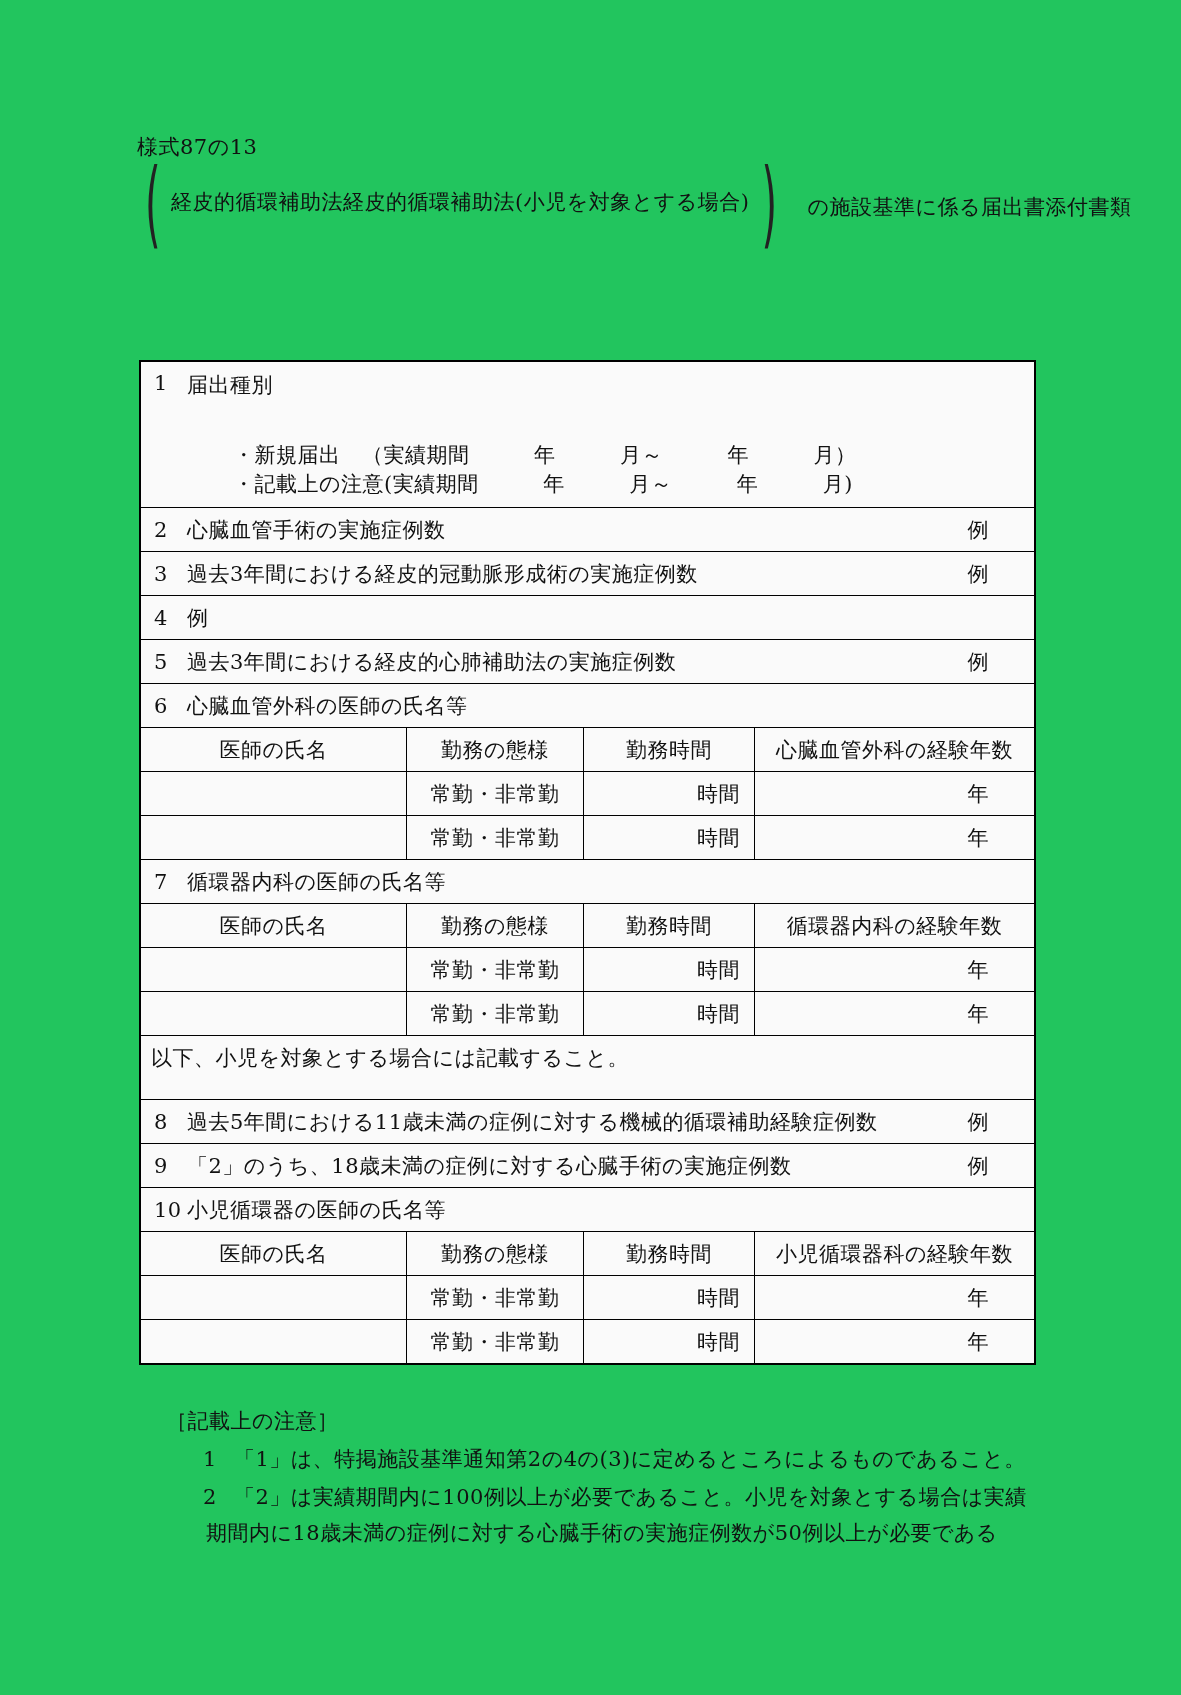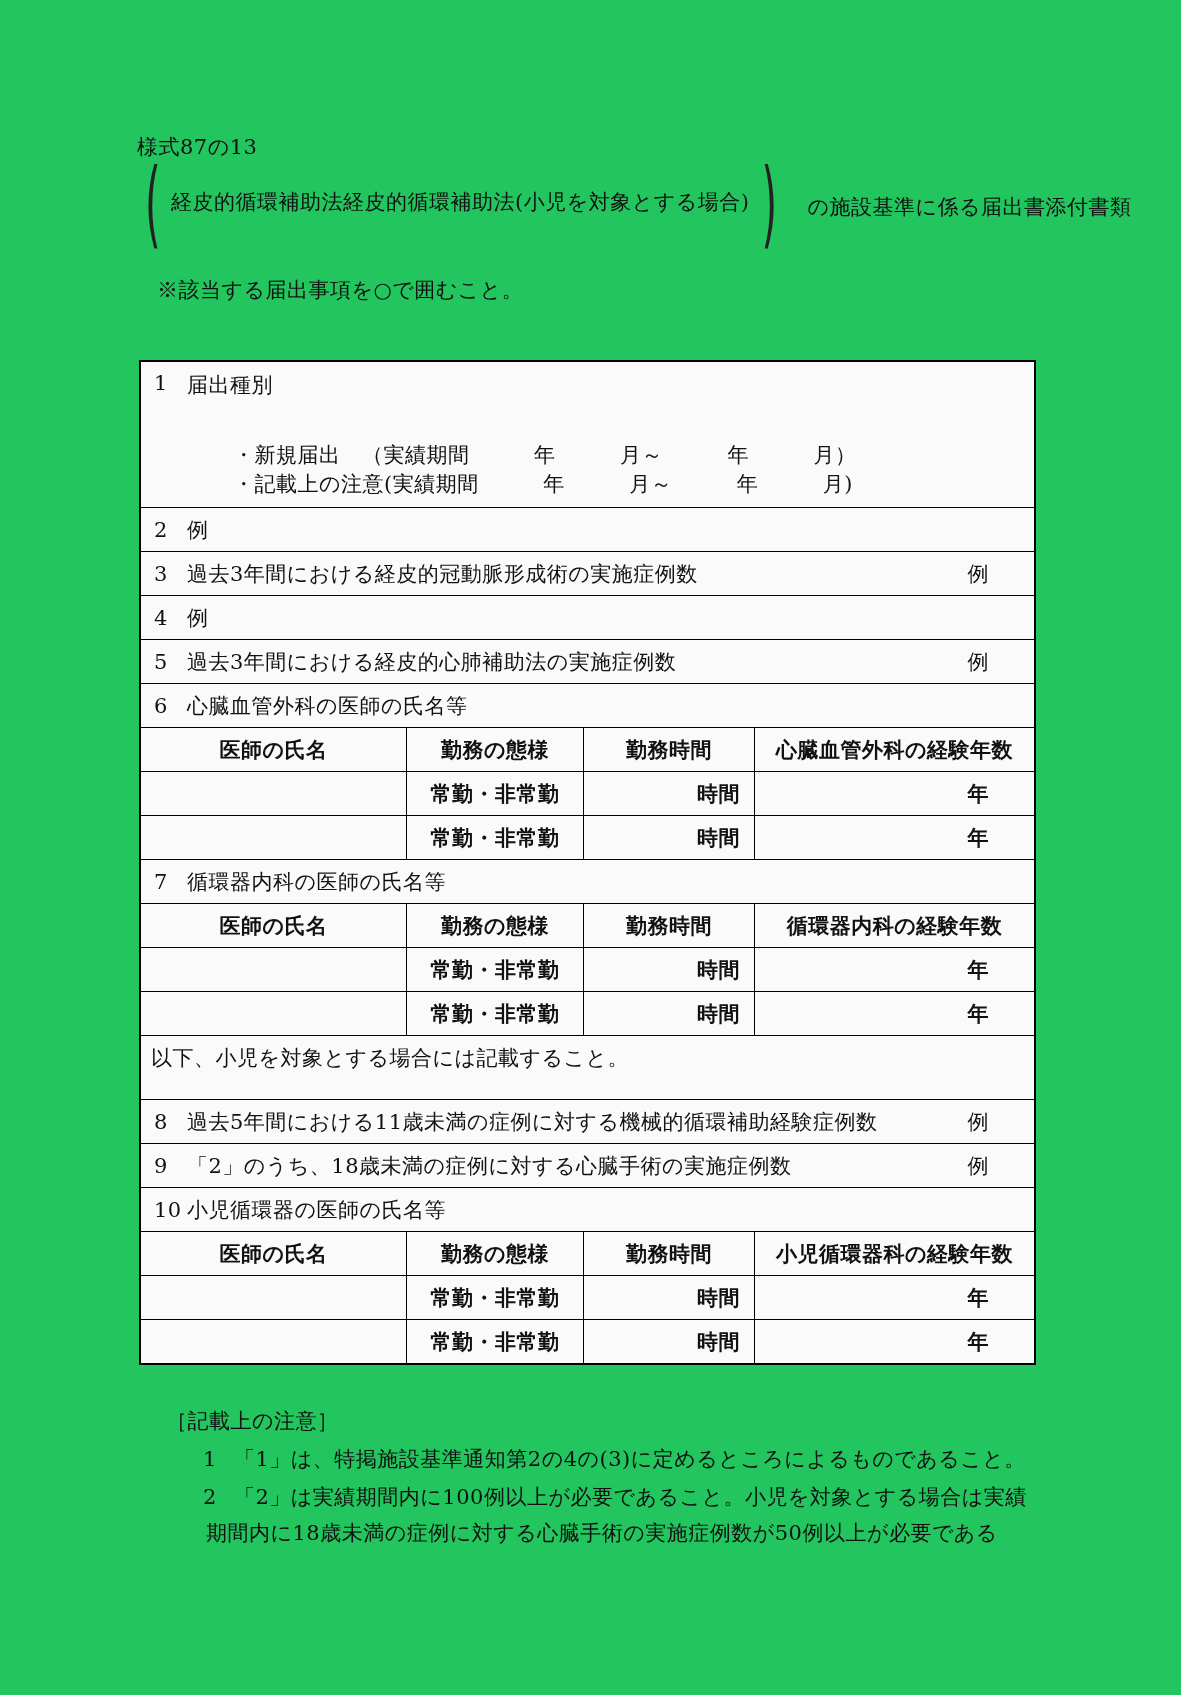--- a/index.html
+++ b/index.html
@@ -65,21 +65,21 @@
   .srow .lbl { flex:1 1 auto; white-space:nowrap; }
   .srow .unit { flex:0 0 auto; }
   .stitle {
     height:44px; display:flex; align-items:center; padding-left:13px;
   }
   .note-row {
     height:64px; display:flex; align-items:flex-start;
     padding:8px 0 0 10px;
   }
   
-  .dt { box-sizing:border-box;font-weight:bold; }
+  .dt { box-sizing:border-box; }
   .dt-row {
     display:grid;
     grid-template-columns:265px 177px 171px 1fr;
     box-sizing:border-box;
   }
   .dt-row + .dt-row { border-top:1px solid #000; }
   .dt-hrow { height:43px; }
   .dt-drow { height:44px; }
   .dt-cell {
     box-sizing:border-box;
@@ -112,37 +112,37 @@
       <span class="paren left">(</span>
       <span class="bracket-lines">
         <span class="bline">経皮的循環補助法</span>
         <span class="bline">経皮的循環補助法(小児を対象とする場合)</span>
       </span>
       <span class="paren right">)</span>
     </div>
     <div class="title-suffix">の施設基準に係る届出書添付書類</div>
   </div>
 
-  <div class="circle-note">※該当する届出事項を○で囲むこと。</div>
 
   <div class="main-table">
 
     <div class="trow row-type1">
       <div class="row1-head">
         <span class="num">1</span>
         <span>届出種別</span>
       </div>
       <div class="row1-options">
         <div class="opt">・新規届出　（実績期間　　　年　　　月～　　　年　　　月）</div>
         <div class="opt">・記載上の注意(実績期間　　　年　　　月～　　　年　　　月)</div>
       </div>
     </div>
 
     <div class="trow srow">
       <span class="num">2</span>
+      <span class="lbl">心臓血管手術の実施症例数</span>
       <span class="unit">例</span>
     </div>
     <div class="trow srow">
       <span class="num">3</span>
       <span class="lbl">過去3年間における経皮的冠動脈形成術の実施症例数</span>
       <span class="unit">例</span>
     </div>
     <div class="trow srow">
       <span class="num">4</span>
       <span class="unit">例</span>

